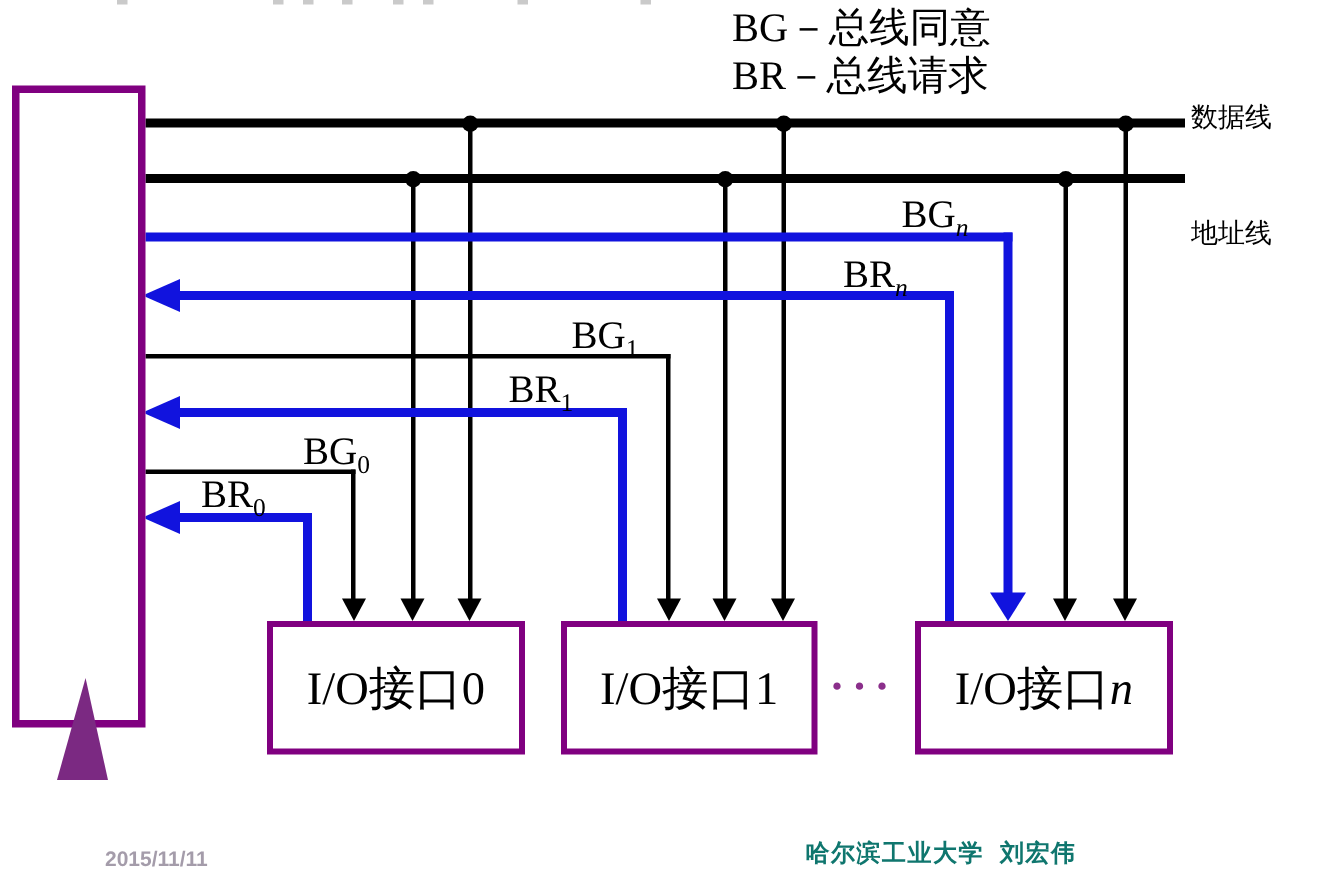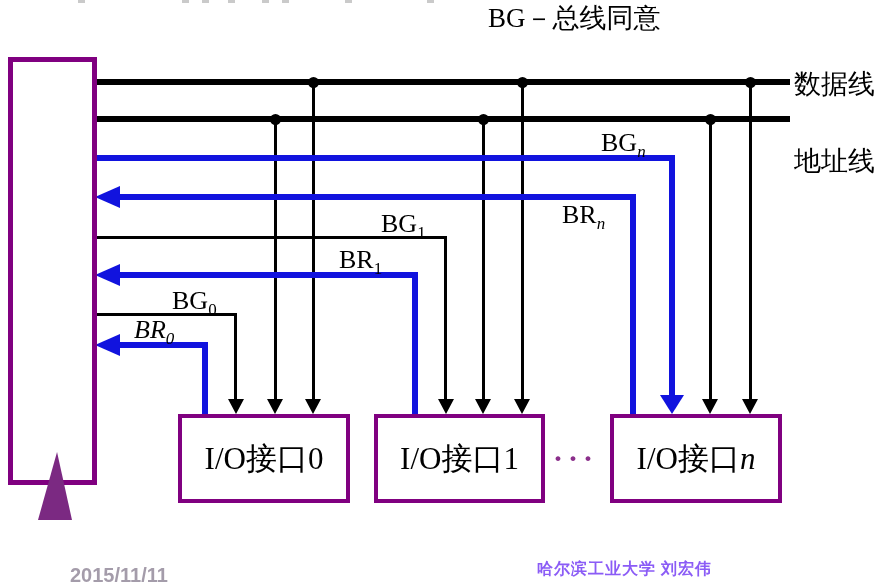--- a/index.html
+++ b/index.html
@@ -23,51 +23,52 @@
   .ctrl-label{position:absolute;left:30px;top:126px;width:44px;font-size:37px;line-height:50px;
               text-align:center;word-break:break-all;z-index:3;}
   .iobox{position:absolute;top:414px;height:89px;box-sizing:border-box;border:4px solid #800080;
          background:#fff;display:flex;align-items:center;justify-content:center;
          font-size:31px;z-index:2;white-space:nowrap;}
   .lbl{position:absolute;white-space:nowrap;}
   .sig{font-size:26px;}
   .sub{font-size:17px;vertical-align:-6px;}
   .it{font-style:italic;}
   .legend{font-size:27px;line-height:32px;}
-  .busname{font-size:27px;}
+  .busname{font-size:18px;}
   .ellipsis{font-size:30px;font-weight:bold;color:#8b2f8b;letter-spacing:5px;}
   
   .callout-tri{position:absolute;left:38px;top:452px;width:34px;height:68px;background:#7b2982;
                clip-path:polygon(56% 0,0 100%,100% 100%);z-index:4;}
   .callout-badge{position:absolute;left:16px;top:516px;width:126px;height:60px;background:#7b2982;
                  border-radius:13px;z-index:4;display:flex;align-items:center;justify-content:center;}
   .callout-text{color:#fff;font-size:33px;letter-spacing:2px;}
-  .footer-date{position:absolute;left:70px;top:564px;font-size:20px;font-weight:bold;
+  .footer-date{position:absolute;left:70px;top:564px;font-size:14px;font-weight:bold;
                color:#958b9c;z-index:5;font-family:"Liberation Sans",sans-serif;opacity:.85;}
-  .footer-credit{position:absolute;left:537px;top:559px;font-size:16px;color:#8b5cf6;
-                 font-family:Liberation Serif, serif;font-weight:bold;letter-spacing:1px;}
+  .footer-credit{position:absolute;left:537px;top:559px;font-size:16px;color:#0f766e;
+                 font-family:Liberation Mono, monospace;font-weight:bold;letter-spacing:1px;}
   .top-artifact{position:absolute;top:0;height:3px;width:7px;background:#b3b3b3;opacity:.7;}
 </style>
 </head>
 <body>
 
 <div class="slide">
 
   <div>
     <span class="top-artifact" style="left:78px;"></span>
     <span class="top-artifact" style="left:182px;"></span>
     <span class="top-artifact" style="left:202px;"></span>
     <span class="top-artifact" style="left:228px;"></span>
     <span class="top-artifact" style="left:262px;"></span>
     <span class="top-artifact" style="left:282px;"></span>
     <span class="top-artifact" style="left:345px;"></span>
     <span class="top-artifact" style="left:427px;"></span>
   </div>
 
   <div class="lbl legend" style="left:488px;top:2px;">BG－总线同意</div>
+  <div class="lbl legend" style="left:488px;top:34px;">BR－总线请求</div>
 
   <div class="ctrl-box"></div>
 
   <div class="hline" style="left:94px;top:79px;width:696px;height:6px;"></div>
   <div class="lbl busname" style="left:794px;top:66px;">数据线</div>
 
   <div class="hline" style="left:94px;top:116px;width:696px;height:6px;"></div>
   <div class="lbl busname" style="left:794px;top:103px;margin-top:40px;">地址线</div>
 
   <div class="dot" style="left:308px;top:77px;"></div>
@@ -92,41 +93,41 @@
   <div class="arr arr-down-black" style="left:702px;top:399px;"></div>
 
   <div class="hline blue-bg" style="left:94px;top:155px;width:581px;height:6px;"></div>
   <div class="vline blue-bg" style="left:669px;top:155px;width:6px;height:242px;"></div>
   <div class="arr arr-down-blue" style="left:660px;top:395px;"></div>
   <div class="lbl sig" style="left:601px;top:128px;"><span>BG</span><span class="sub it">n</span></div>
 
   <div class="hline blue-bg" style="left:105px;top:194px;width:531px;height:6px;"></div>
   <div class="vline blue-bg" style="left:630px;top:194px;width:6px;height:220px;"></div>
   <div class="arr arr-left-blue" style="left:95px;top:186px;"></div>
-  <div class="lbl sig" style="left:562px;top:168px;margin-top:32px;"><span>BR</span><span class="sub it">n</span></div>
+  <div class="lbl sig" style="left:562px;top:168px;"><span>BR</span><span class="sub it">n</span></div>
 
   <div class="hline" style="left:94px;top:236px;width:353px;height:3px;"></div>
   <div class="vline" style="left:444px;top:236px;width:3px;height:164px;"></div>
   <div class="arr arr-down-black" style="left:438px;top:399px;"></div>
   <div class="lbl sig" style="left:381px;top:209px;"><span>BG</span><span class="sub">1</span></div>
 
   <div class="hline blue-bg" style="left:105px;top:272px;width:313px;height:6px;"></div>
   <div class="vline blue-bg" style="left:412px;top:272px;width:6px;height:142px;"></div>
   <div class="arr arr-left-blue" style="left:95px;top:264px;"></div>
   <div class="lbl sig" style="left:339px;top:245px;"><span>BR</span><span class="sub">1</span></div>
 
   <div class="hline" style="left:94px;top:313px;width:143px;height:3px;"></div>
   <div class="vline" style="left:234px;top:313px;width:3px;height:87px;"></div>
   <div class="arr arr-down-black" style="left:228px;top:399px;"></div>
-  <div class="lbl sig" style="left:172px;top:286px;"><span>BG</span><span class="sub">0</span></div>
+  <div class="lbl sig" style="left:202px;top:286px;"><span>BG</span><span class="sub">0</span></div>
 
   <div class="hline blue-bg" style="left:105px;top:342px;width:103px;height:6px;"></div>
   <div class="vline blue-bg" style="left:202px;top:342px;width:6px;height:72px;"></div>
   <div class="arr arr-left-blue" style="left:95px;top:334px;"></div>
-  <div class="lbl sig" style="left:134px;top:315px;font-style:italic;"><span>BR</span><span class="sub">0</span></div>
+  <div class="lbl sig" style="left:134px;top:315px;"><span>BR</span><span class="sub">0</span></div>
 
   <div class="iobox" style="left:178px;width:172px;">
     <span>I/O接口</span>
       <span>0</span>
   </div>
   <div class="iobox" style="left:374px;width:171px;">
     <span>I/O接口</span>
       <span>1</span>
   </div>
   <div class="lbl ellipsis" style="left:553px;top:441px;">···</div>

